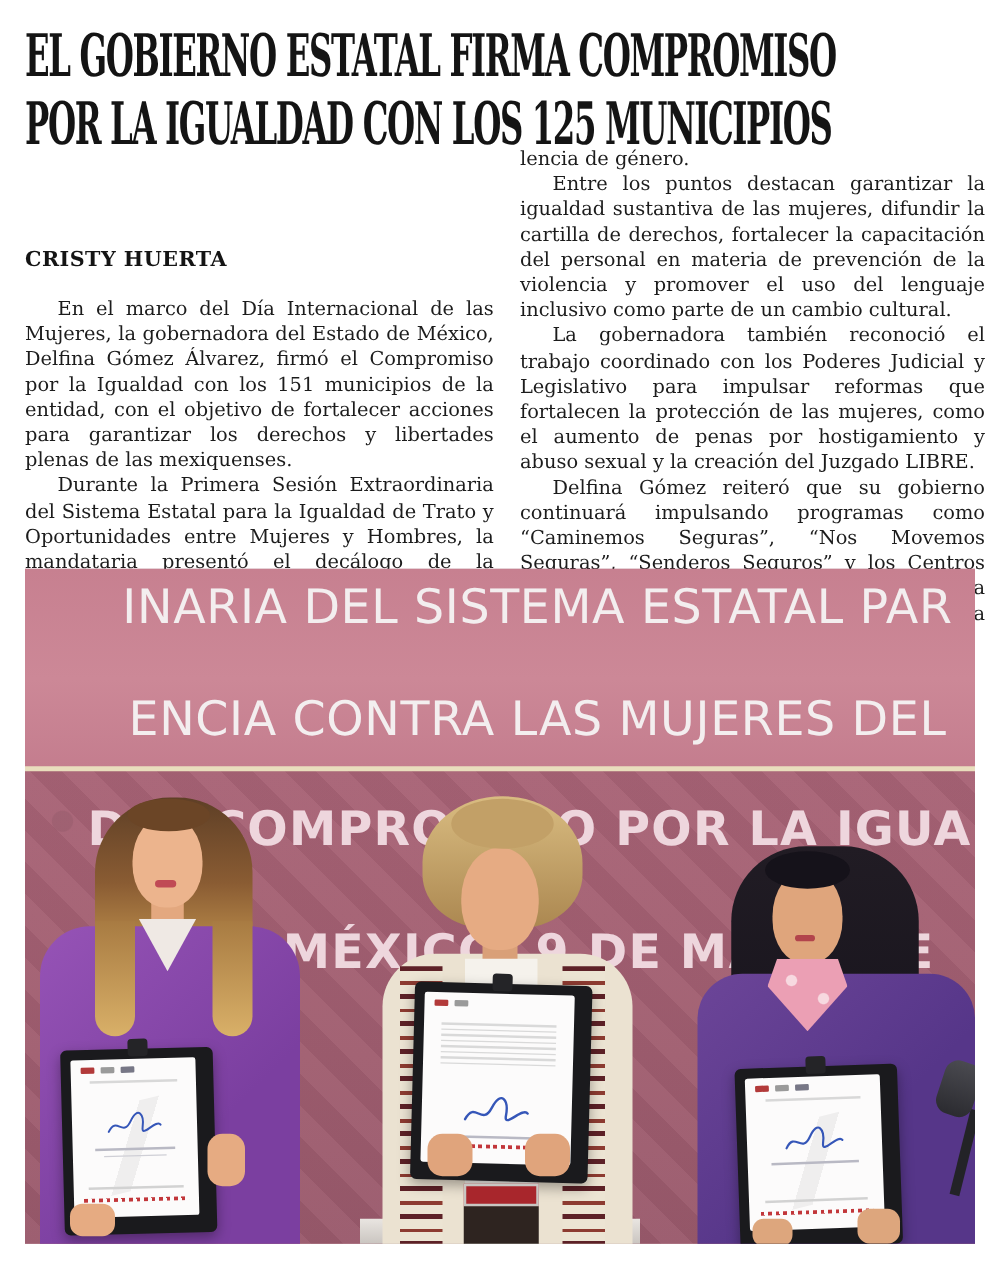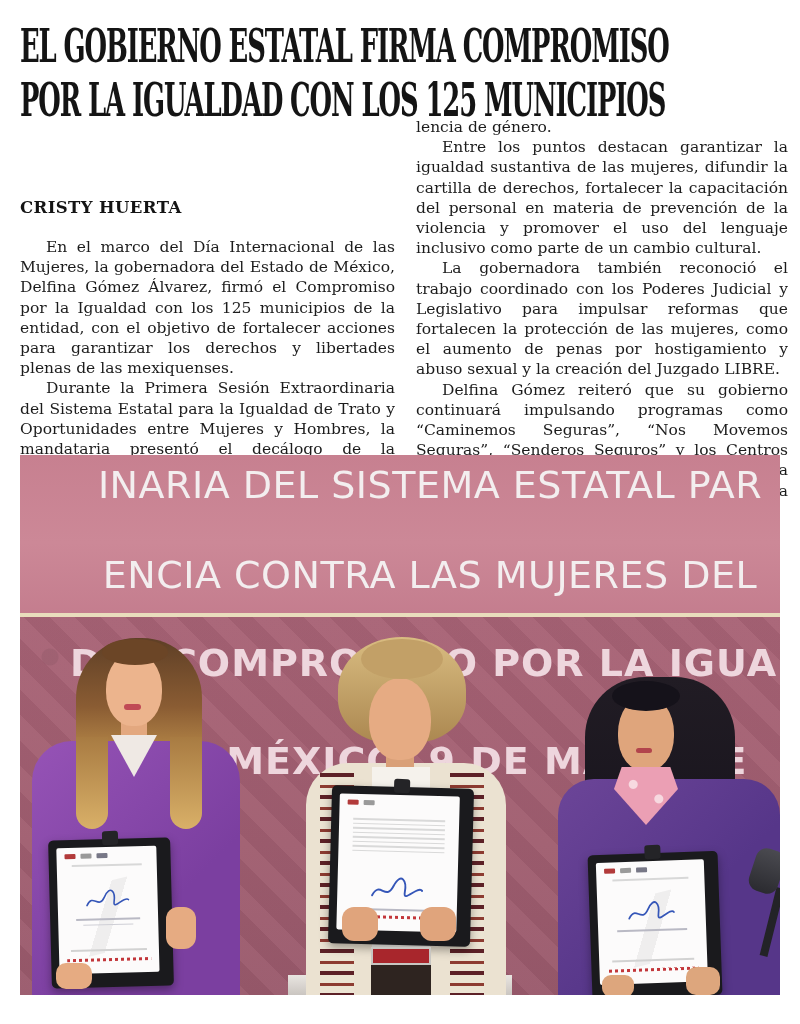--- a/index.html
+++ b/index.html
@@ -152,21 +152,21 @@
 
 <div class="page">
 
   <div class="hl-line hl1">EL GOBIERNO ESTATAL FIRMA COMPROMISO</div>
   <div class="hl-line hl2">POR LA IGUALDAD CON LOS 125 MUNICIPIOS</div>
 
 
   <div class="byline">CRISTY HUERTA</div>
 
   <div class="col col-left">
-    <p class="indent">En el marco del Día Internacional de las Mujeres, la gobernadora del Estado de México, Delfina Gómez Álvarez, firmó el Compromiso por la Igualdad con los 125 municipios de la entidad, con el objetivo de fortalecer acciones para garantizar los derechos y libertades plenas de las mexiquenses.</p>
+    <p class="indent">En el marco del Día Internacional de las Mujeres, la gobernadora del Estado de México, Delfina Gómez Álvarez, firmó el Compromiso por la Igualdad con los 151 municipios de la entidad, con el objetivo de fortalecer acciones para garantizar los derechos y libertades plenas de las mexiquenses.</p>
     <p class="indent">Durante la Primera Sesión Extraordinaria del Sistema Estatal para la Igualdad de Trato y Oportunidades entre Mujeres y Hombres, la mandataria presentó el decálogo de la igualdad, que contempla medidas para prevenir, atender, sancionar y erradicar la vio-</p>
   </div>
   <div class="col col-right">
     <p>lencia de género.</p>
     <p class="indent">Entre los puntos destacan garantizar la igualdad sustantiva de las mujeres, difundir la cartilla de derechos, fortalecer la capacitación del personal en materia de prevención de la violencia y promover el uso del lenguaje inclusivo como parte de un cambio cultural.</p>
     <p class="indent">La gobernadora también reconoció el trabajo coordinado con los Poderes Judicial y Legislativo para impulsar reformas que fortalecen la protección de las mujeres, como el aumento de penas por hostigamiento y abuso sexual y la creación del Juzgado LIBRE.</p>
     <p class="indent">Delfina Gómez reiteró que su gobierno continuará impulsando programas como “Caminemos Seguras”, “Nos Movemos Seguras”, “Senderos Seguros” y los Centros LIBRE, con el objetivo de avanzar hacia una sociedad con igualdad de oportunidades y una vida libre de violencia para las mujeres.</p>
   </div>
 
   <div class="photo">

